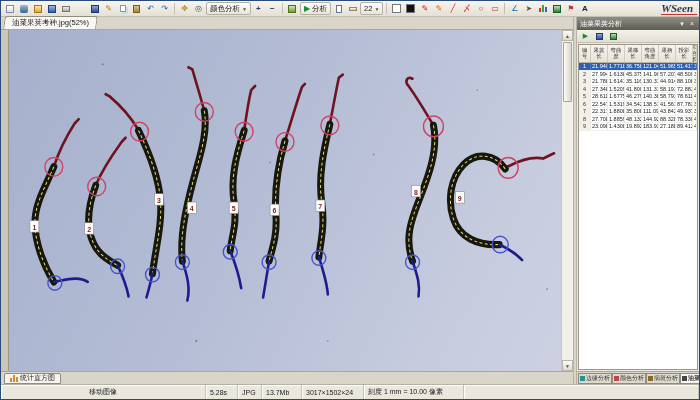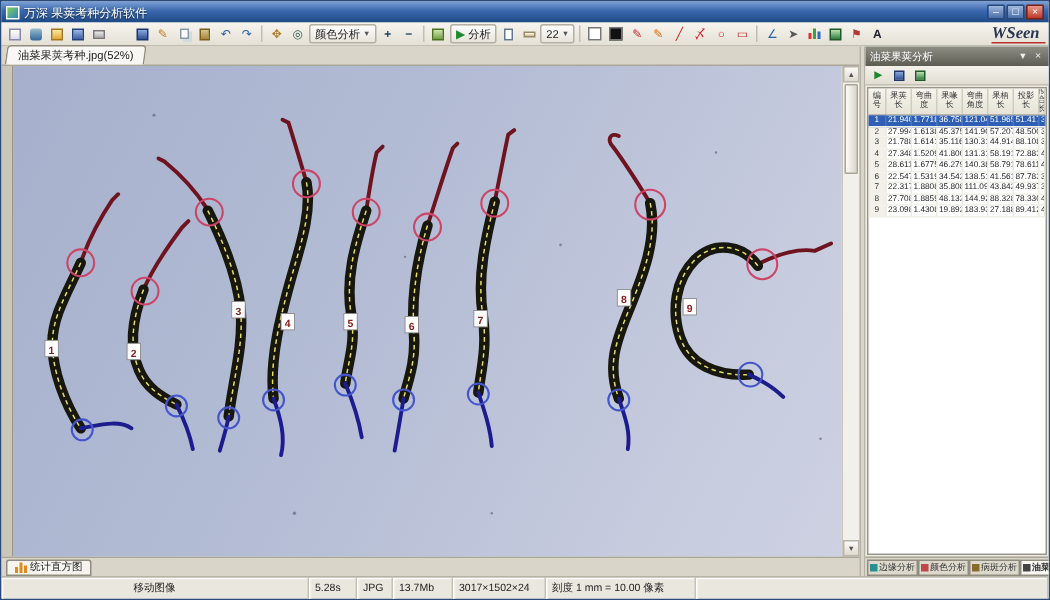--- a/index.html
+++ b/index.html
@@ -89,29 +89,20 @@
   .mark-blue { fill:none; stroke:#4455cc; stroke-width:1.4; }
   .pod-label-box { fill:#ffffff; stroke:#8a8a8a; stroke-width:0.6; }
   .pod-label-text { font-family:"Liberation Sans",sans-serif; font-size:7px; fill:#8b2020; font-weight:bold; }
   .speck { fill:#4a4e5e; opacity:0.55; }
 </style>
 </head>
 <body>
 
 <div class="window">
 
-  <div class="titlebar">
-    <span class="appicon"></span>
-    <span class="title">万深 果荚考种分析软件</span>
-    <span class="winbtns">
-      <span class="winbtn">–</span>
-      <span class="winbtn">□</span>
-      <span class="winbtn close">×</span>
-    </span>
-  </div>
 
   <div class="toolbar">
     <span class="ticon">
         <span class="sq" style="background:linear-gradient(#fff,#dde);border:1px solid #88a;"></span>
       </span>
     <span class="ticon">
         <span class="sq" style="background:linear-gradient(#9bc,#369);border-radius:2px;"></span>
       </span>
     <span class="ticon">
         <span class="sq" style="background:linear-gradient(#ffe9a0,#e0a830);border:1px solid #a5761a;"></span>

